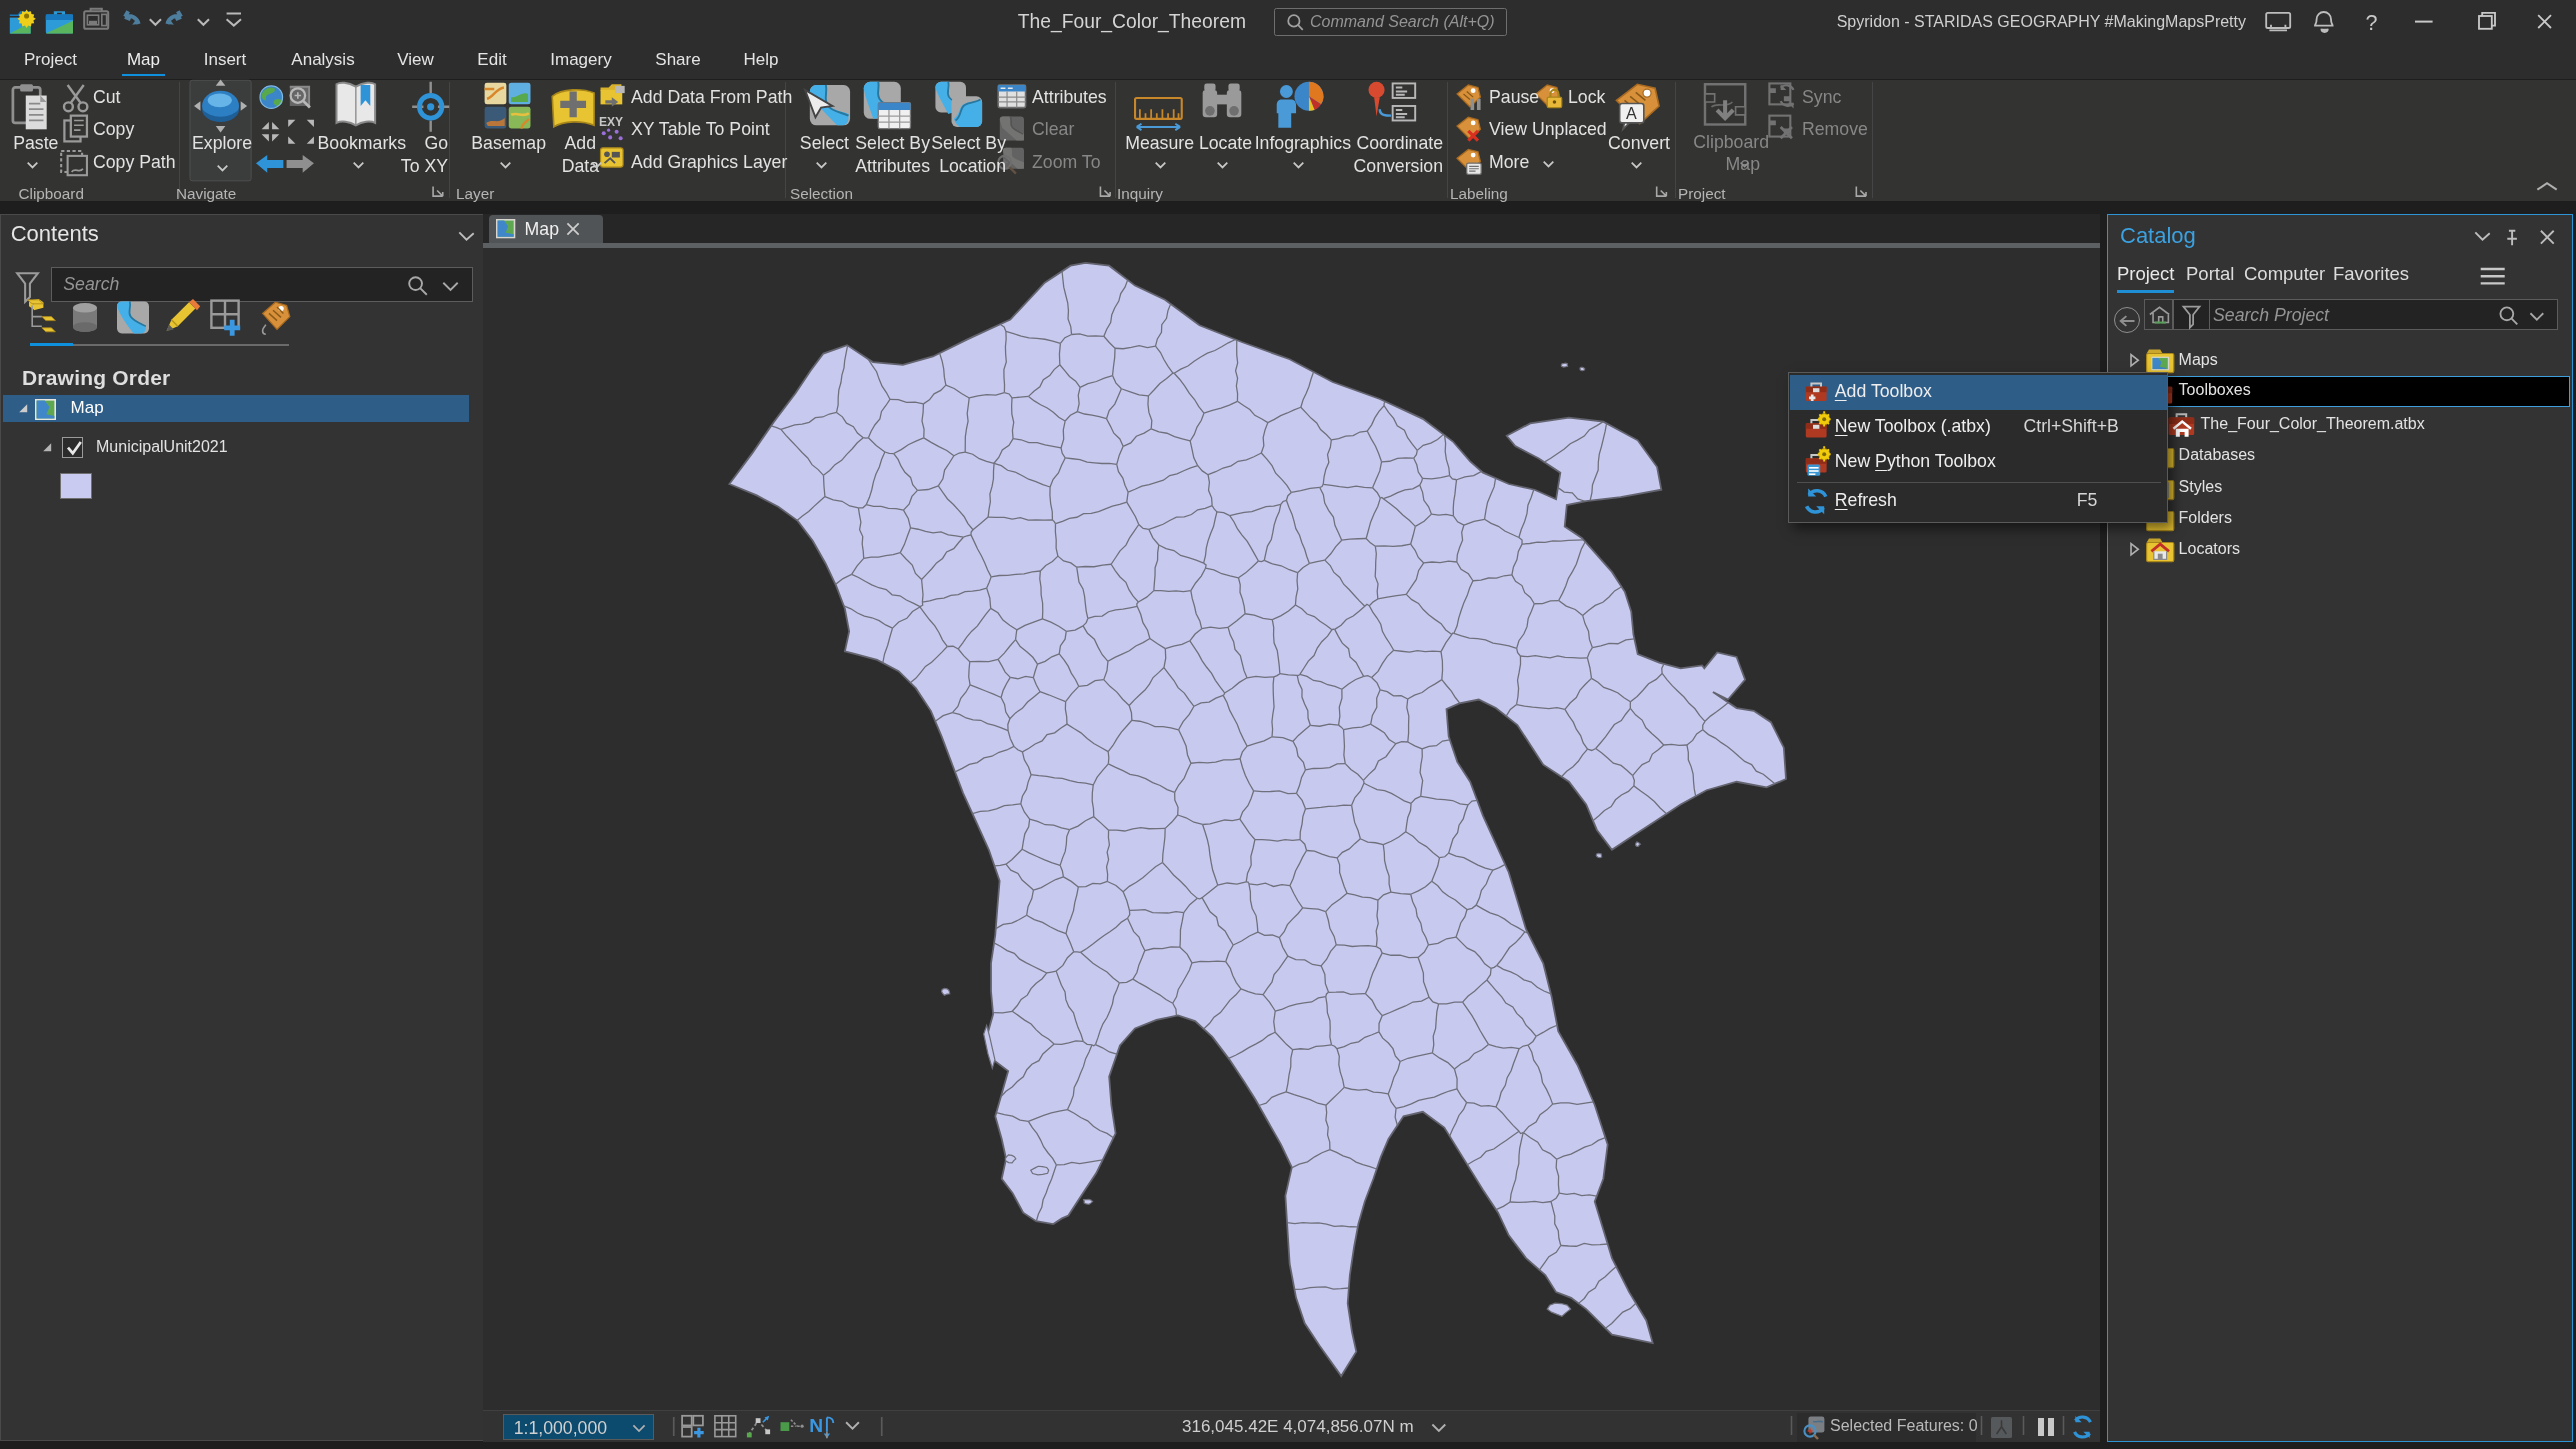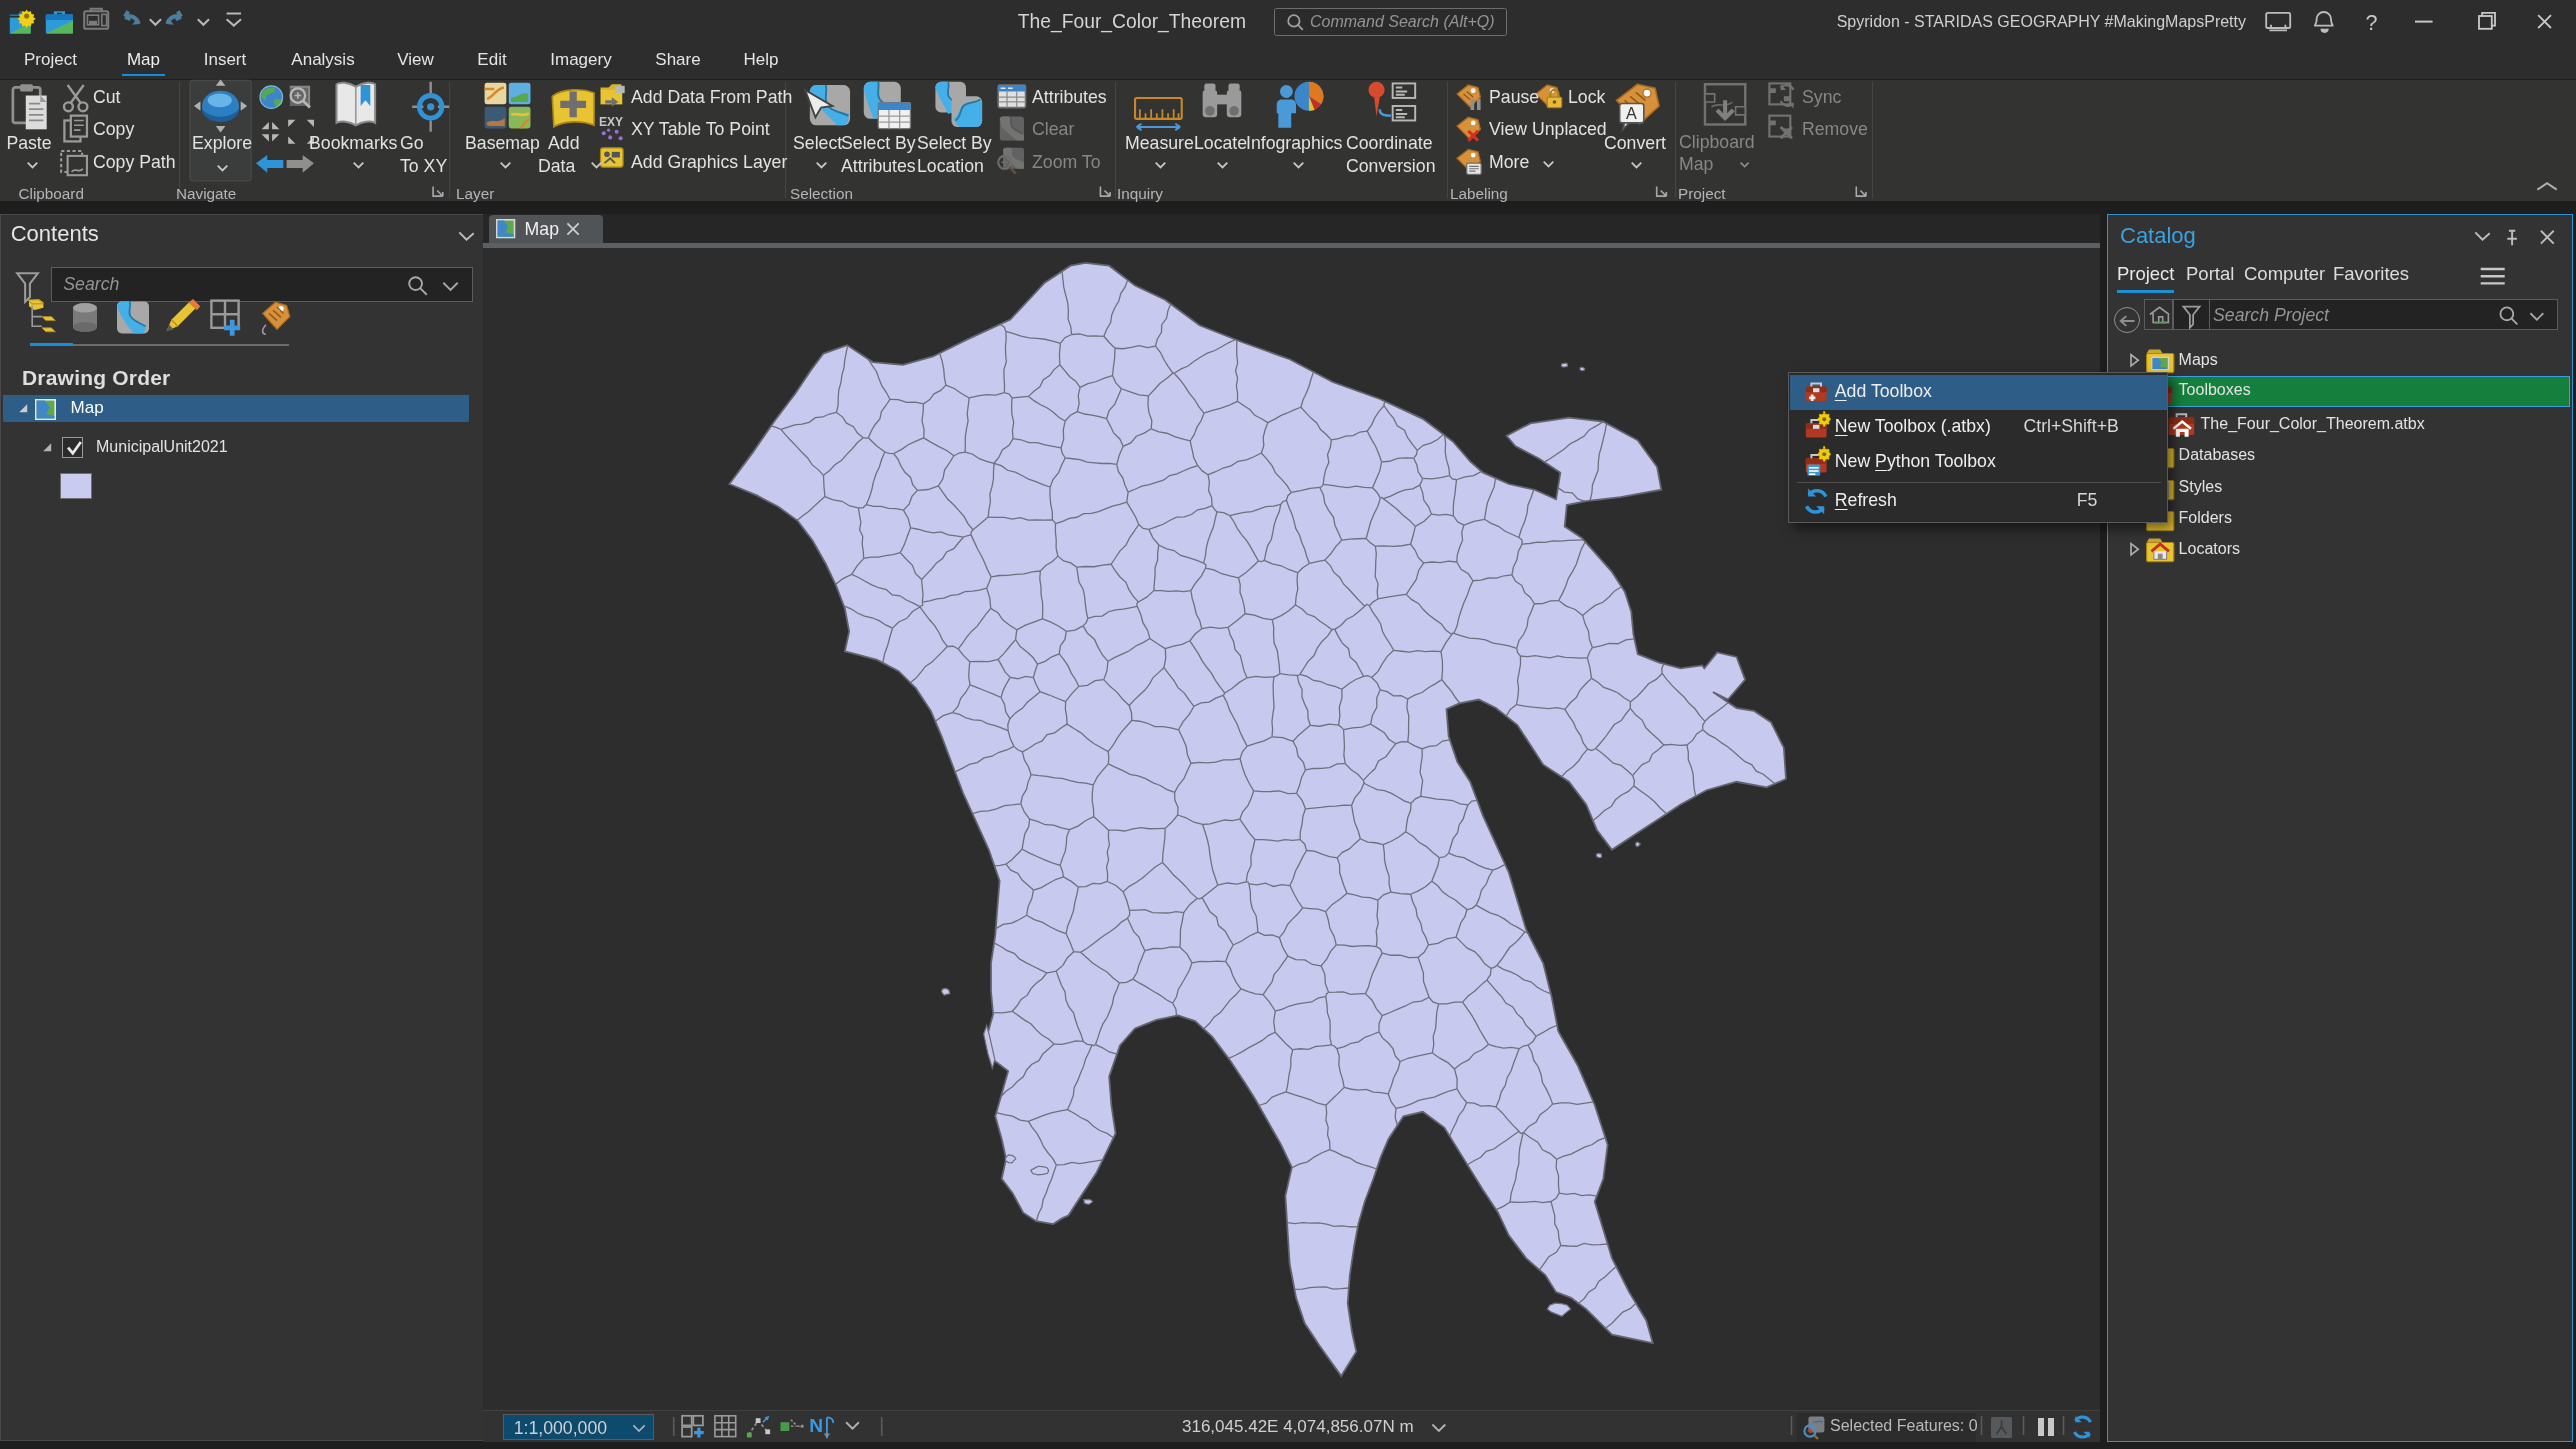--- a/index.html
+++ b/index.html
@@ -5,21 +5,21 @@
 .abs{position:absolute}
 #titlebar{position:absolute;left:0;top:0;width:2576px;height:44px;background:#2d2d2d}
 #ribbontabs{position:absolute;left:0;top:44px;width:2576px;height:35px;background:#2d2d2d}
 #ribbon{position:absolute;left:0;top:80px;width:2576px;height:122px;background:#333332;border-bottom:1.6px solid #1d1d1d}
 .rtab{position:absolute;top:0;height:32px;line-height:32px;color:#e4e4e4;font-size:17px;text-align:center}
 .rtab.active{border-bottom:2.4px solid #0f90dd;color:#eee}
 .gsep{position:absolute;top:2.4px;width:0.8px;height:116px;background:#454545}
 .glabel{position:absolute;top:105px;font-size:15.3px;color:#b5b5b5;text-align:left;white-space:nowrap}
 .btxt{position:absolute;font-size:17.7px;color:#e2e2e2;white-space:nowrap}
 .btxt.dim{color:#878787}
-.btxt.ctr{text-align:left}
+.btxt.ctr{text-align:right}
 #contents{position:absolute;left:0;top:214px;width:558px;height:1227px;background:#333333;border:0.8px solid #4a4a4a}
 #mapview{position:absolute;left:483px;top:214px;width:1617px;height:1228px;background:#2e2d2d}
 #tabstrip{position:absolute;left:0;top:0;width:1617px;height:29px;background:#272626}
 #maptab{position:absolute;left:5.6px;top:0.8px;width:114px;height:28px;background:#515456;border-radius:4px 4px 0 0;color:#f0f0f0}
 #tabline{position:absolute;left:0;top:29px;width:1617px;height:4.8px;background:#5d6063}
 #mapcanvas{position:absolute;left:0;top:34px;width:1617px;height:1162px;overflow:hidden}
 #statusbar{position:absolute;left:0;top:1196px;width:1617px;height:32px;background:#323232;border-top:0.8px solid #404040;color:#d0d0d0;font-size:19.3px}
 #catalog{position:absolute;left:2107px;top:214px;width:466px;height:1228px;background:#333333;border:1.6px solid #2f94d4}
 .ptitle{font-size:22px;color:#e5e5e5}
 .ttext{font-size:16px;color:#e3e3e3;white-space:nowrap}
@@ -1326,21 +1326,21 @@
         <path d="M2 8l3-5h14l3 5z" fill="#caa72c"></path>
         <rect x="2" y="8" width="34" height="24" rx="2" fill="#e8c332" stroke="#a8861a" stroke-width="1.5"></rect>
         <g transform="translate(8,12)">
           <rect x="0" y="0" width="22" height="17" fill="#d8d6cf"></rect>
           <rect x="1.5" y="1.5" width="19" height="14" fill="#5fa852"></rect>
           <path d="M1.5 1.5h7l4 5-2 6 8 1.5v1.5H1.5z" fill="#3f87c8"></path>
         </g>
       </svg>
 <div class="ttext abs" style="left:69px;top:4.8px;color:#e3e3e3">Maps</div>
     </div>
-<div class="trow" style="top:161px;background:#15803d;outline:1.6px solid #3f9fdc;outline-offset:-1.6px;text-align:center;">
+<div class="trow" style="top:161px;background:#000000;outline:1.6px solid #3f9fdc;outline-offset:-1.6px;text-align:center;">
 <svg width="32" height="29" style="left:35px;top:0.8px" viewBox="0 0 40 36">
         <g transform="translate(2,2)">
           <rect x="2" y="10" width="30" height="21" rx="2" fill="#b03a21"></rect>
           <rect x="2" y="10" width="30" height="8" fill="#8f2d18"></rect>
           <path d="M10 10V5h14v5" stroke="#c8c8c8" stroke-width="2.5" fill="none"></path>
           <rect x="12" y="12" width="10" height="5" fill="#ddd"></rect>
         </g>
       </svg>
 <div class="ttext abs" style="left:69px;top:4.8px;color:#e3e3e3">Toolboxes</div>
     </div>

